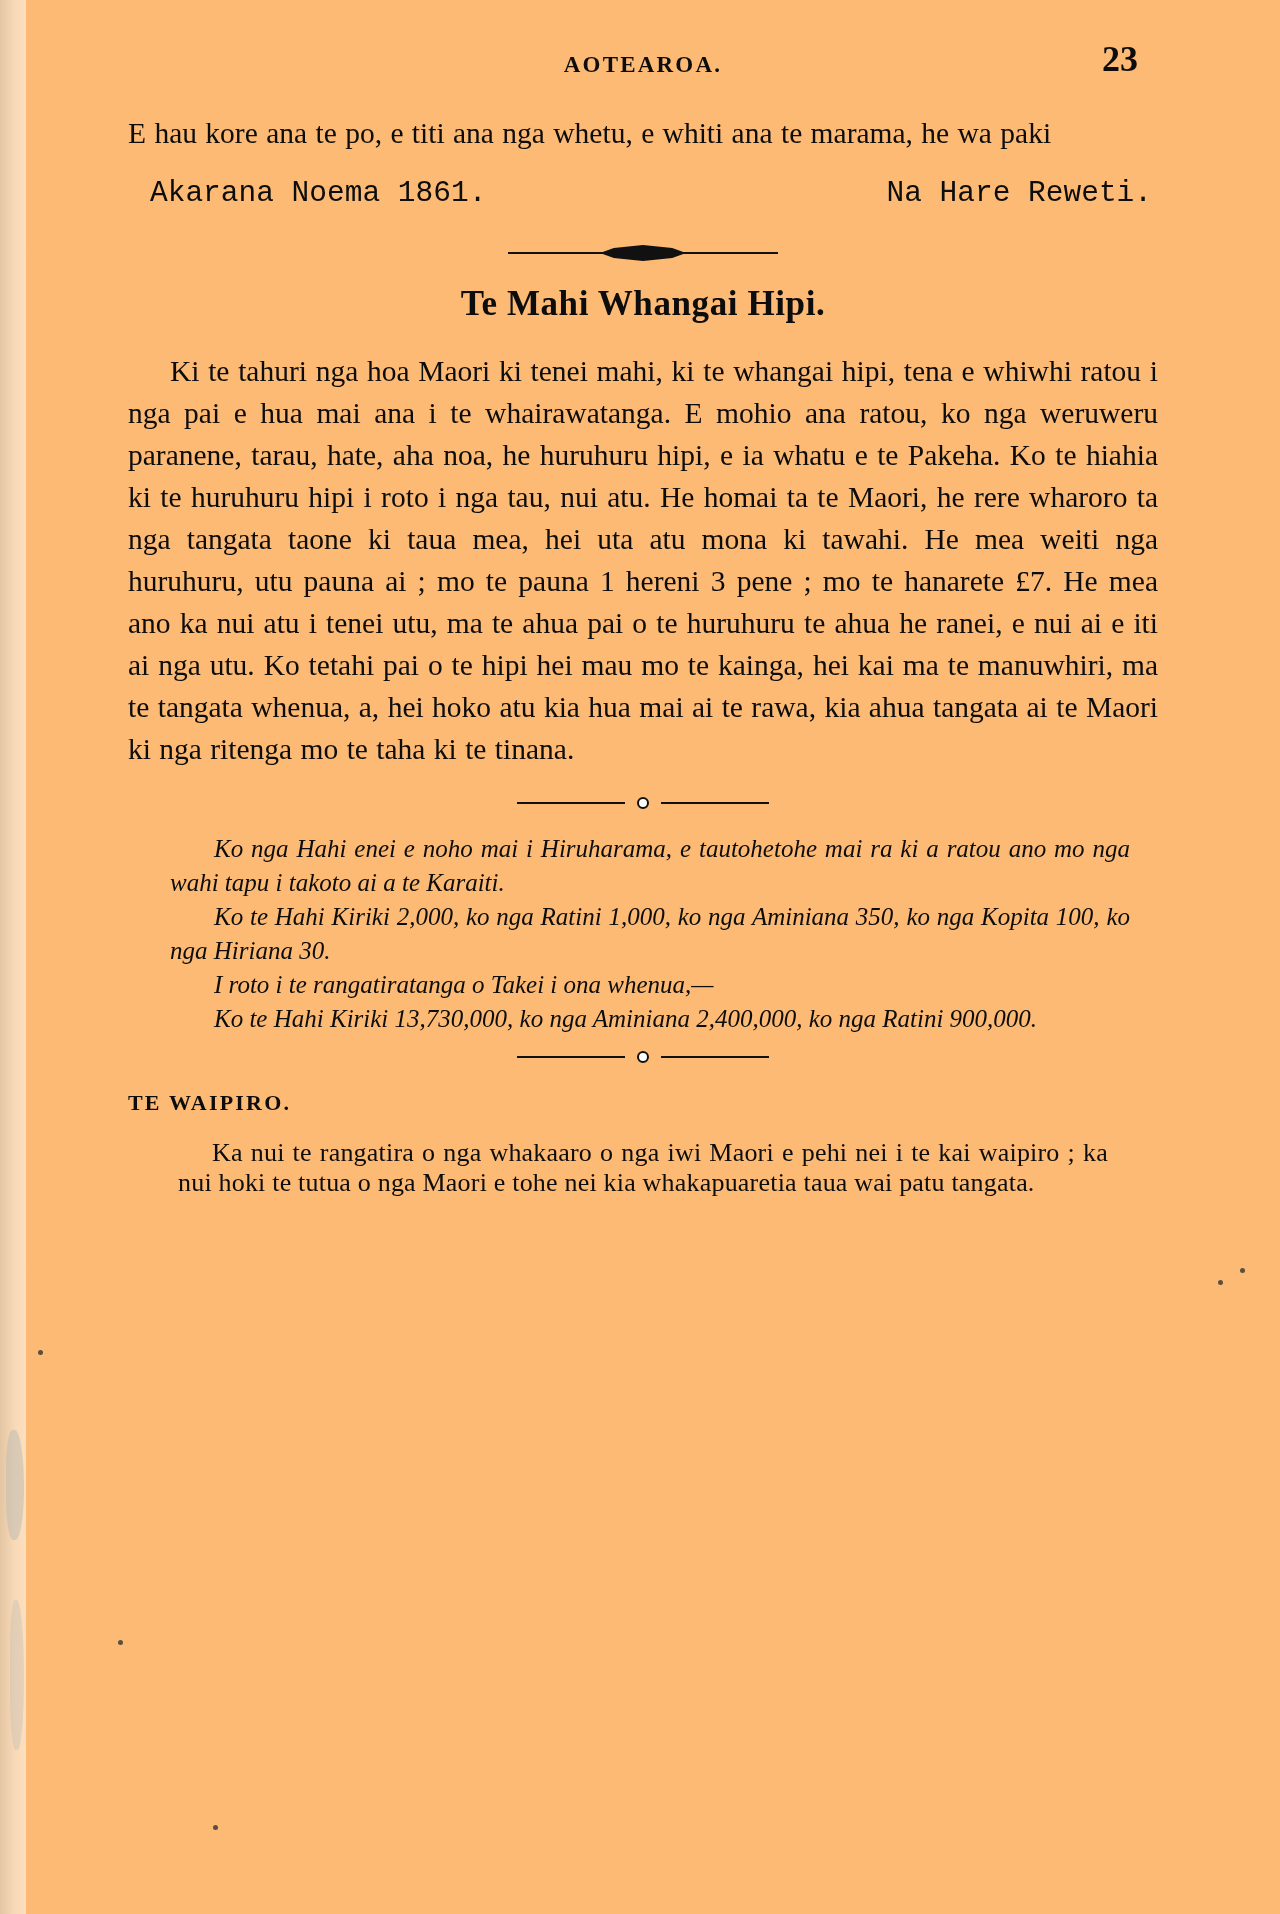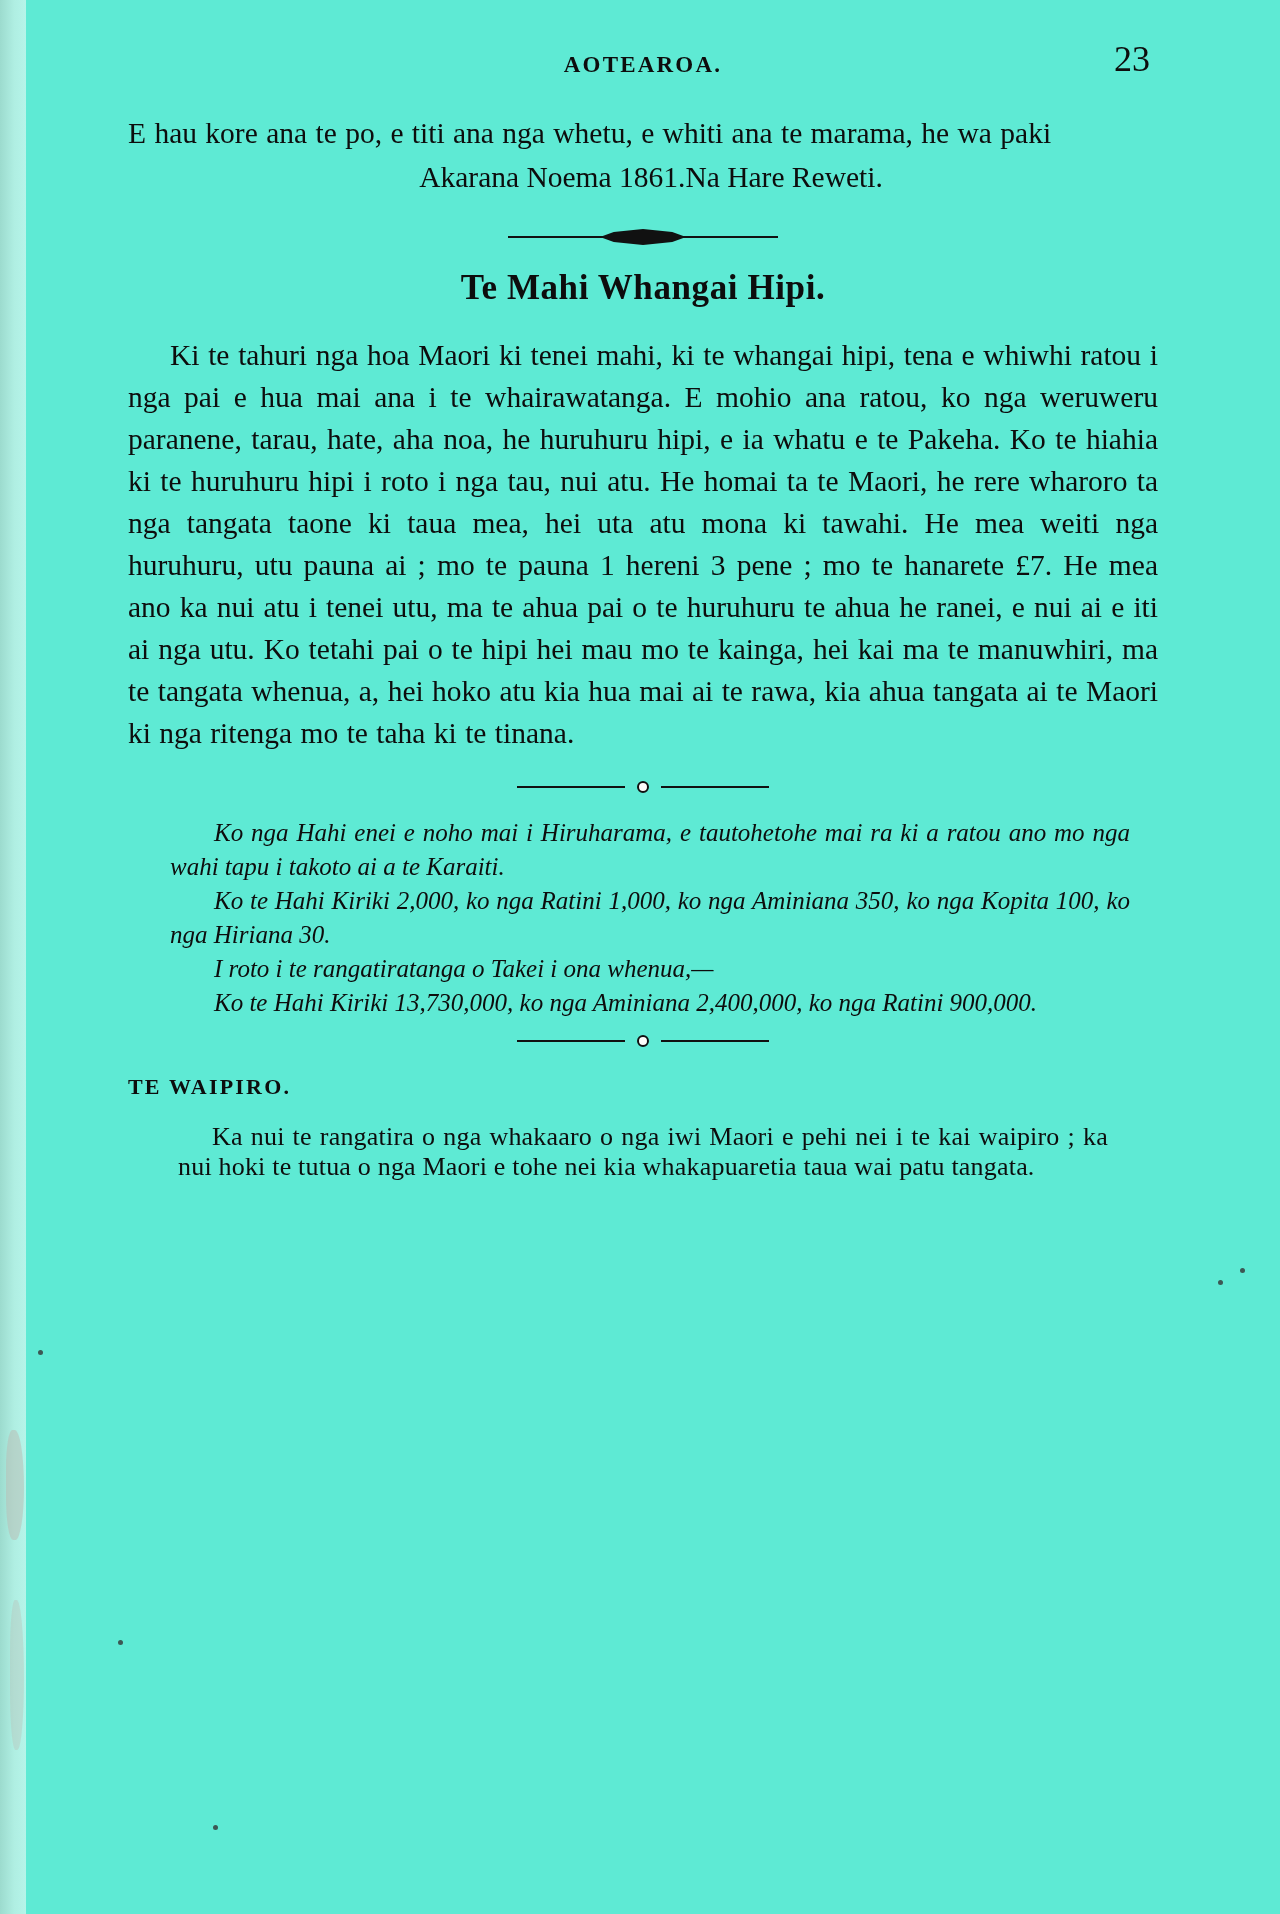--- a/index.html
+++ b/index.html
@@ -13,21 +13,21 @@
     position: relative;
     font-family: "Liberation Serif", serif;
     color: #0d0d0d;
     overflow: hidden;
   }
   .page {
     position: absolute;
     left: 0; top: 0;
     width: 1280px;
     height: 1914px;
-    background: #5eead4;
+    background: #fdba74;
   }
   
   .scan-edge-left {
     position: absolute;
     left: 0; top: 0;
     width: 26px; height: 1914px;
     background: linear-gradient(to right, #cfcfc9 0%, #f2f2ee 55%, #fdfdfb 100%);
     opacity: .55;
   }
   .scan-blotch {
@@ -52,44 +52,45 @@
     left: 50%;
     transform: translateX(-50%);
     top: 14px;
     font-size: 23px;
     letter-spacing: 2.2px;
     font-weight: 700;
     font-family: "Liberation Serif", serif;
   }
   .runhead .pageno {
     position: absolute;
-    right: 8px;
+    right: 20px;
     top: 0px;
     font-size: 36px;
-    font-weight: 400;
+    font-weight: 700;
   }
   
   .para {
     font-size: 29.5px;
     line-height: 42px;
     text-align: justify;
     text-justify: inter-word;
     margin: 0;
     word-spacing: 1px;
   }
   .para.lead { margin-top: 20px; }
   .indent { text-indent: 42px; }
   .signature-row {
     display: flex;
-    justify-content: center;
+    justify-content: space-between;
     font-size: 29.5px;
     line-height: 42px;
-    margin-top: 2px;
+    margin-top: 18px;
     padding-right: 6px;
     padding-left: 22px;
+    font-family: Liberation Mono, monospace;
   }
   
   .orn-diamond {
     margin: 30px auto 6px auto;
     width: 270px;
     height: 18px;
     position: relative;
   }
   .orn-diamond:before, .orn-diamond:after {
     content: "";

